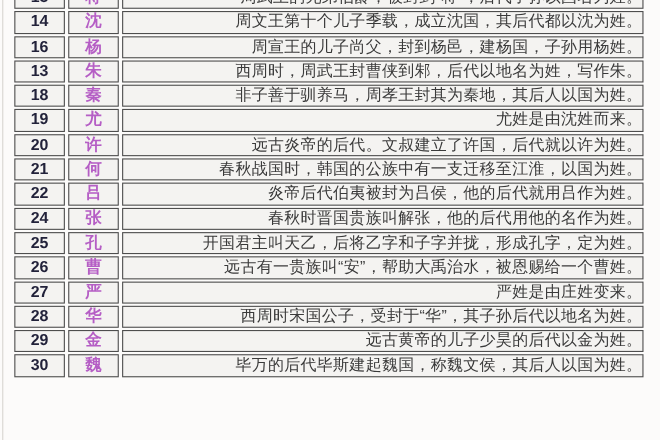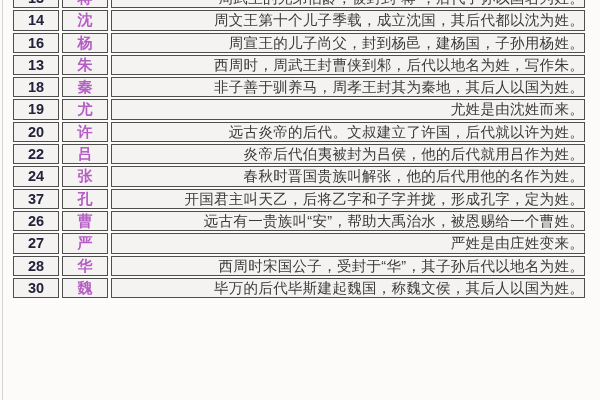--- a/index.html
+++ b/index.html
@@ -113,36 +113,41 @@
     <td class="surname-cell">尤</td>
     <td class="origin-cell">尤姓是由沈姓而来。</td>
   </tr>
 
   <tr>
     <td class="rank-cell">20</td>
     <td class="surname-cell">许</td>
     <td class="origin-cell">远古炎帝的后代。文叔建立了许国，后代就以许为姓。</td>
   </tr>
 
+  <tr>
+    <td class="rank-cell">21</td>
+    <td class="surname-cell">何</td>
+    <td class="origin-cell">春秋战国时，韩国的公族中有一支迁移至江淮，以国为姓。</td>
+  </tr>
 
   <tr>
     <td class="rank-cell">22</td>
     <td class="surname-cell">吕</td>
     <td class="origin-cell">炎帝后代伯夷被封为吕侯，他的后代就用吕作为姓。</td>
   </tr>
 
 
   <tr>
     <td class="rank-cell">24</td>
     <td class="surname-cell">张</td>
     <td class="origin-cell">春秋时晋国贵族叫解张，他的后代用他的名作为姓。</td>
   </tr>
 
   <tr>
-    <td class="rank-cell">37</td>
+    <td class="rank-cell">25</td>
     <td class="surname-cell">孔</td>
     <td class="origin-cell">开国君主叫天乙，后将乙字和子字并拢，形成孔字，定为姓。</td>
   </tr>
 
   <tr>
     <td class="rank-cell">26</td>
     <td class="surname-cell">曹</td>
     <td class="origin-cell">远古有一贵族叫“安”，帮助大禹治水，被恩赐给一个曹姓。</td>
   </tr>
 
@@ -151,20 +156,25 @@
     <td class="surname-cell">严</td>
     <td class="origin-cell">严姓是由庄姓变来。</td>
   </tr>
 
   <tr>
     <td class="rank-cell">28</td>
     <td class="surname-cell">华</td>
     <td class="origin-cell">西周时宋国公子，受封于“华”，其子孙后代以地名为姓。</td>
   </tr>
 
+  <tr>
+    <td class="rank-cell">29</td>
+    <td class="surname-cell">金</td>
+    <td class="origin-cell">远古黄帝的儿子少昊的后代以金为姓。</td>
+  </tr>
 
   <tr>
     <td class="rank-cell">30</td>
     <td class="surname-cell">魏</td>
     <td class="origin-cell">毕万的后代毕斯建起魏国，称魏文侯，其后人以国为姓。</td>
   </tr>
 </tbody>
     </table>
   </div>
 </div>

